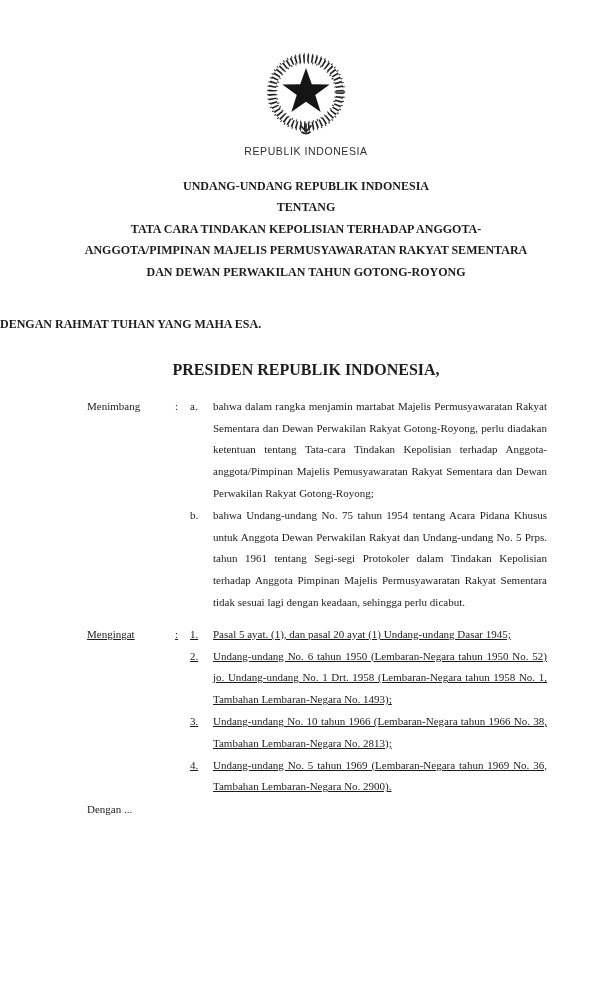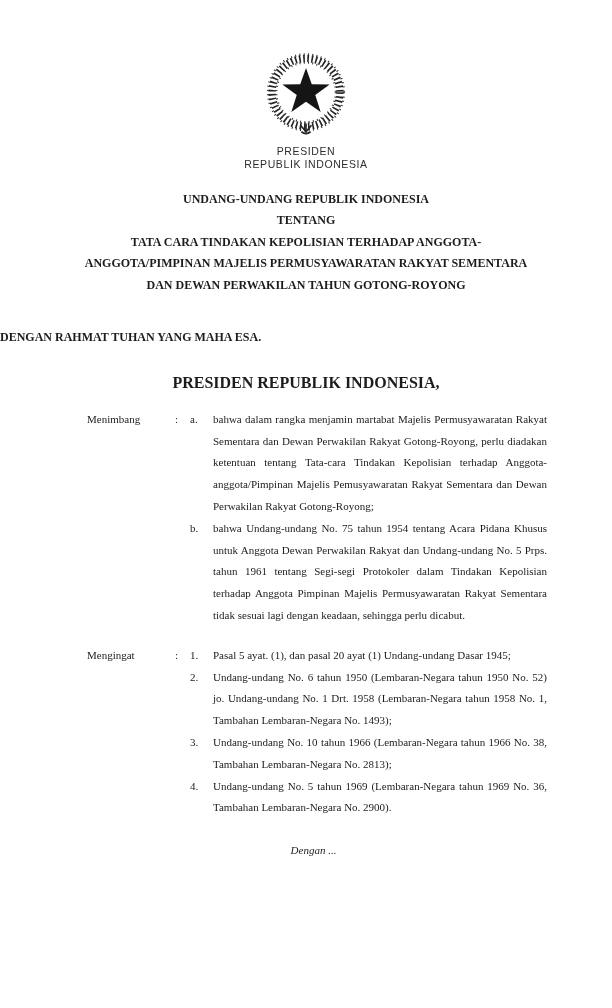--- a/index.html
+++ b/index.html
@@ -58,21 +58,22 @@
   .body-block {
     margin: 15px 65px 0 87px; 
     font-size: 11px;
     line-height: 21.8px;
   }
   .section {
     display: flex;
     align-items: flex-start;
   }
   .section.sec-2 {
-    margin-top: 18px;
+    margin-top: 10px;
+    text-decoration: underline;
   }
   .sec-label {
     width: 88px;
     flex: 0 0 88px;
   }
   .sec-colon {
     width: 15px;
     flex: 0 0 15px;
   }
   .items {
@@ -86,26 +87,25 @@
   .marker {
     width: 23px;
     flex: 0 0 23px;
   }
   .itext {
     flex: 1 1 auto;
     min-width: 0;
     text-align: justify;
   }
   .continuation {
-    margin-top: 21px;
-    text-align: center;
+    margin-top: 1px;
+    text-align: left;
     padding-right: 7px;
     font-size: 11px;
     line-height: 21.8px;
-    font-style: italic;
   }
 </style>
 </head>
 <body>
 
 <div class="page">
 
   <div class="emblem">
     <svg width="92" height="88" viewBox="0 0 100 96" xmlns="http://www.w3.org/2000/svg">
 
@@ -118,21 +118,20 @@
       <g stroke="#242424" stroke-width="1.8" fill="none">
         <path d="M44,80 l6,7"></path>
         <path d="M56,80 l-6,7"></path>
         <path d="M50,78 v10"></path>
         <path d="M45,87 q5,4 10,0"></path>
       </g>
     </svg>
   </div>
 
   <div class="letterhead">
-    <div>PRESIDEN</div>
     <div>REPUBLIK INDONESIA</div>
   </div>
 
   <div class="title-block">
     <div>UNDANG-UNDANG REPUBLIK INDONESIA</div>
     <div>TENTANG</div>
     <div>TATA CARA TINDAKAN KEPOLISIAN TERHADAP ANGGOTA-</div>
     <div>ANGGOTA/PIMPINAN MAJELIS PERMUSYAWARATAN RAKYAT SEMENTARA</div>
     <div>DAN DEWAN PERWAKILAN TAHUN GOTONG-ROYONG</div>
   </div>

